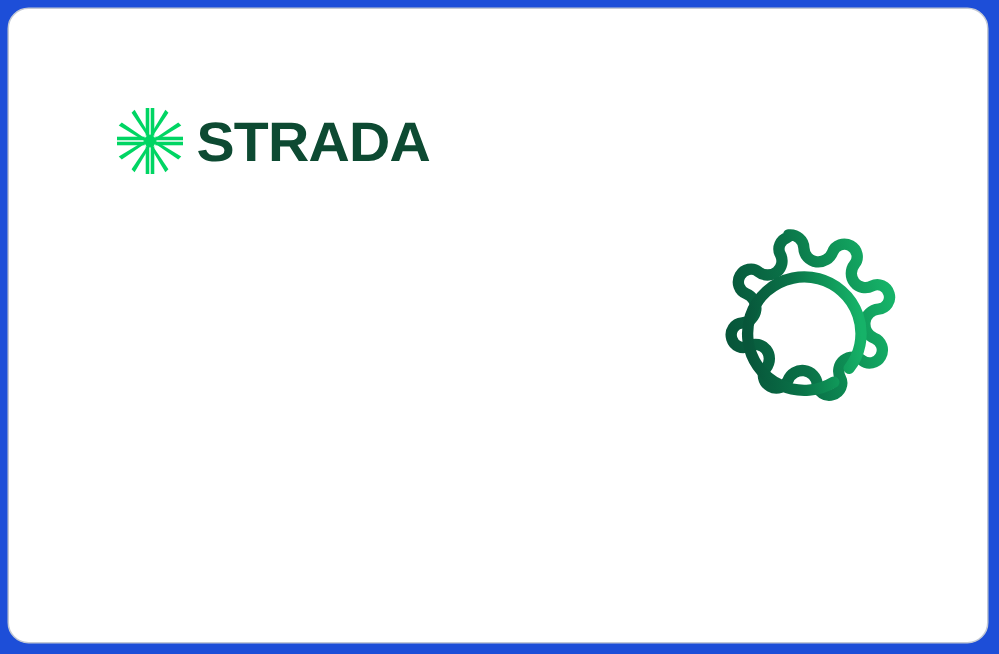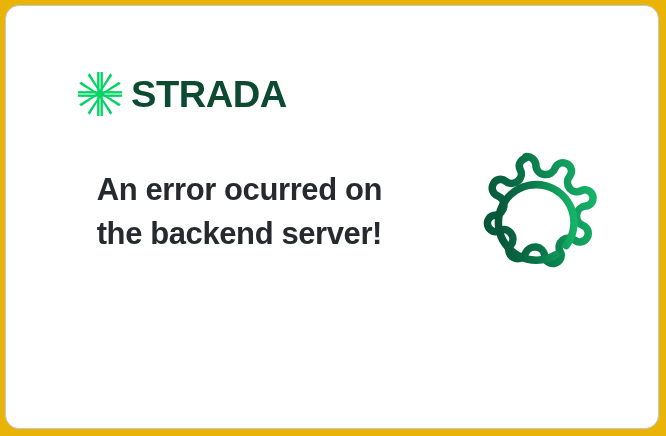--- a/index.html
+++ b/index.html
@@ -11,23 +11,22 @@
     width: 666px;
     height: 436px;
     font-family: "Liberation Sans", sans-serif;
     -webkit-font-smoothing: antialiased;
   }
 
   .screen {
     position: relative;
     width: 666px;
     height: 436px;
-    background: #eab308;
+    background: #1d4ed8;
     overflow: hidden;
-    text-align: right;
   }
 
   
   .card {
     position: absolute;
     left: 5px;
     top: 5px;
     width: 654px;
     height: 424px;
     box-sizing: border-box;
@@ -122,21 +121,20 @@
           <use href="#spoke-wedge" transform="rotate(225 50 50)"></use>
           <use href="#spoke-wedge" transform="rotate(315 50 50)"></use>
 
           <circle cx="50" cy="50" r="9" fill="#00d563"></circle>
         </svg>
       </span>
 
       <span class="brand-word">STRADA</span>
     </div>
 
-    <h1 class="headline">An error ocurred on the backend server!</h1>
 
     <div class="gear">
       <svg viewBox="0 0 200 200" aria-hidden="true">
         <defs>
           <linearGradient id="gearGrad" x1="0" y1="0.55" x2="1" y2="0.45">
             <stop offset="0%" stop-color="#07563a"></stop>
             <stop offset="42%" stop-color="#0a7248"></stop>
             <stop offset="72%" stop-color="#0f9457"></stop>
             <stop offset="100%" stop-color="#16b268"></stop>
           </linearGradient>

